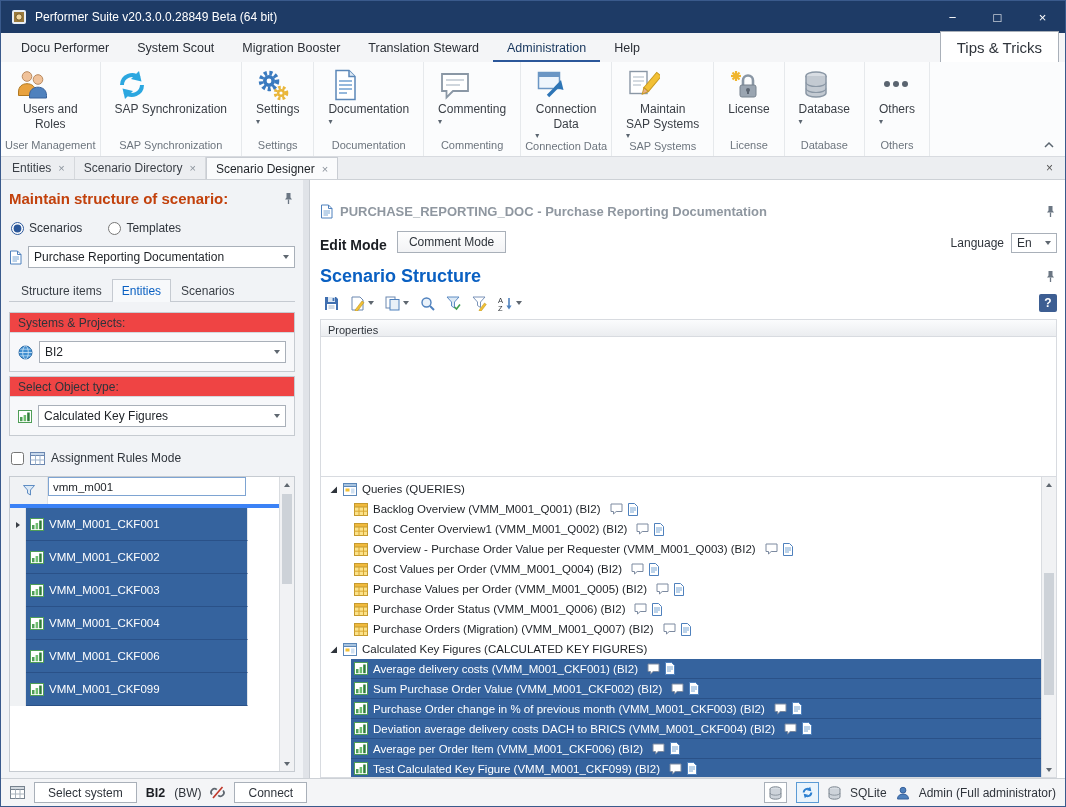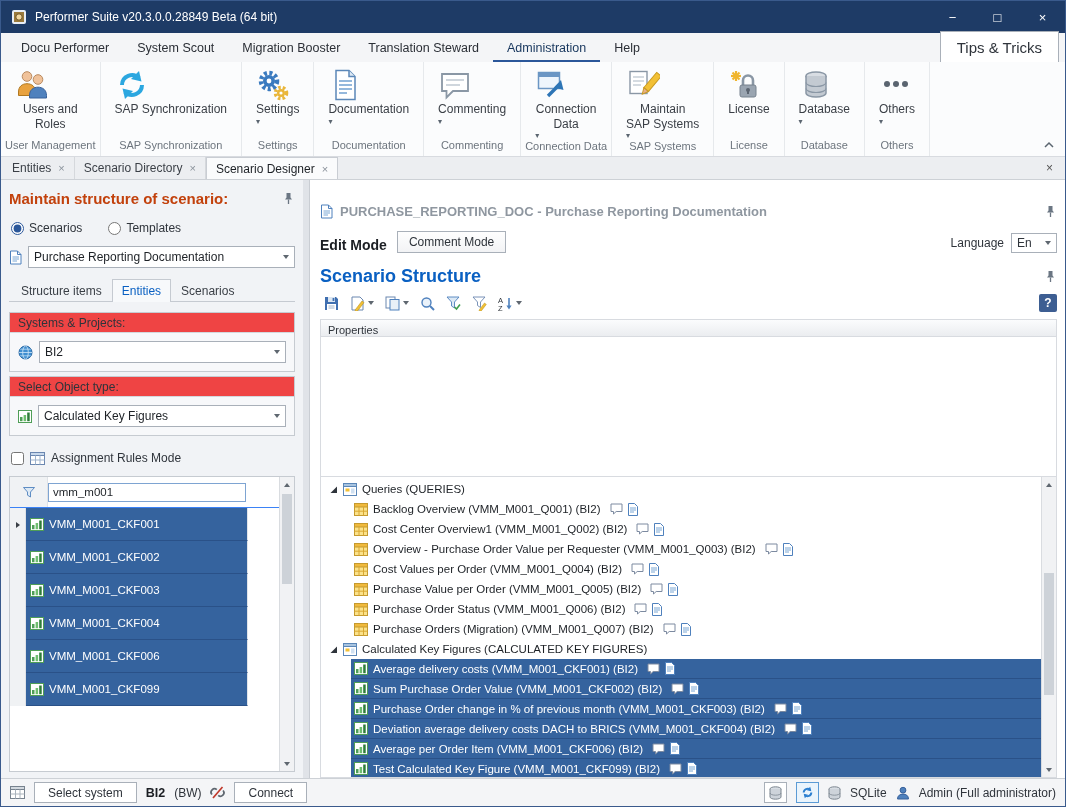--- a/index.html
+++ b/index.html
@@ -59,21 +59,21 @@
   .lp-tab { padding: 4px 9px; font-size: 12px; color: #3a3f46; border: 1px solid transparent; border-bottom: none; position: relative; top: 1px; }
   .lp-tab.active { background: #f7f9fb; border-color: #c5cad1; color: #0a60c2; }
   .lp-box { margin-top: 10px; border: 1px solid #c6cbd1; background: #f7f8fa; flex: none; }
   .lp-box + .lp-box { margin-top: 4px; }
   .lp-box-header { height: 20px; background: #ef4444; border-bottom: 1px solid #d4d8dd; font-size: 12px; display: flex; align-items: center; padding: 0 8px; color: #2f343b; }
   .lp-box-body { padding: 8px; display: flex; align-items: center; gap: 6px; }
   .lp-check { margin: 12px 2px 8px; display: flex; gap: 6px; align-items: center; font-size: 12px; color: #2f343b; height: 20px; }
 
   .grid-area { flex: 1; display: flex; min-height: 0; border: 1px solid #c6cbd1; background: #fff; }
   .grid-main { flex: 1; display: flex; flex-direction: column; min-width: 0; }
-  .grid-filter-row { height: 31px; display: flex; align-items: center; border-bottom: 1px solid #3b82f6; flex: none; }
+  .grid-filter-row { height: 31px; display: flex; border-bottom: 4px solid #3b82f6; flex: none; }
   .gf-funnel { width: 38px; height: 100%; background: #f0f2f4; border-right: 1px solid #dfe2e6; display: flex; align-items: center; justify-content: center; }
   .gf-input { width: 198px; height: 19px; border: 1px solid #7ea4d2; background: #fff; font-size: 11.5px; padding: 0 4px; font-family: inherit; color: #1d2126; }
   .g-row { height: 33px; display: flex; align-items: stretch; flex: none; }
   .g-ind { width: 16px; background: #f0f2f4; border-right: 1px solid #dfe2e6; display: flex; align-items: center; justify-content: center; }
   .g-cells { width: 222px; display: flex; align-items: center; gap: 5px; padding-left: 4px; border-right: 1px solid #e2e5e9; border-bottom: 1px solid #eceef1; font-size: 11.5px; color: #1d2126; }
   .g-row.selected .g-cells { background: #35639e; color: #fff; border-bottom: 1px solid #2a5188; }
   .g-rest { flex: 1; }
 
   .vscroll { width: 15px; background: #f1f2f4; border-left: 1px solid #d9dce0; display: flex; flex-direction: column; flex: none; }
   .vs-btn { height: 15px; display: flex; align-items: center; justify-content: center; flex: none; }
@@ -809,21 +809,21 @@
             <div class="t-child">
               <span class="t-ic">
                 <svg width="14" height="13" viewBox="0 0 14 13">
                   <rect x="0.5" y="0.5" width="13" height="12" fill="#fbe28a" stroke="#c59a2f"></rect>
                   <rect x="0.5" y="0.5" width="13" height="3.5" fill="#f0b93c" stroke="#c59a2f"></rect>
                   <line x1="5" y1="4" x2="5" y2="12.5" stroke="#d9a832"></line>
                   <line x1="9.5" y1="4" x2="9.5" y2="12.5" stroke="#d9a832"></line>
                   <line x1="0.5" y1="8.2" x2="13.5" y2="8.2" stroke="#d9a832"></line>
                 </svg>
               </span>
-              <span class="t-label">Purchase Value per Order (VMM_M001_Q005) (BI2)</span>
+              <span class="t-label">Purchase Values per Order (VMM_M001_Q005) (BI2)</span>
               <span class="t-after">
                 <span class="t-ic">
                   <svg width="13" height="12" viewBox="0 0 13 12">
                     <path d="M1 1h11v7.5H6.2L3.5 11V8.5H1z" fill="#fff" stroke="#7c8aa0"></path>
                   </svg>
                 </span>
                 <span class="t-ic">
                   <svg width="10" height="13" viewBox="0 0 10 13">
                     <path d="M0.5 0.5h6l3 3v9h-9z" fill="#fff" stroke="#4f81bd"></path>
                     <g stroke="#7aa7d4">

